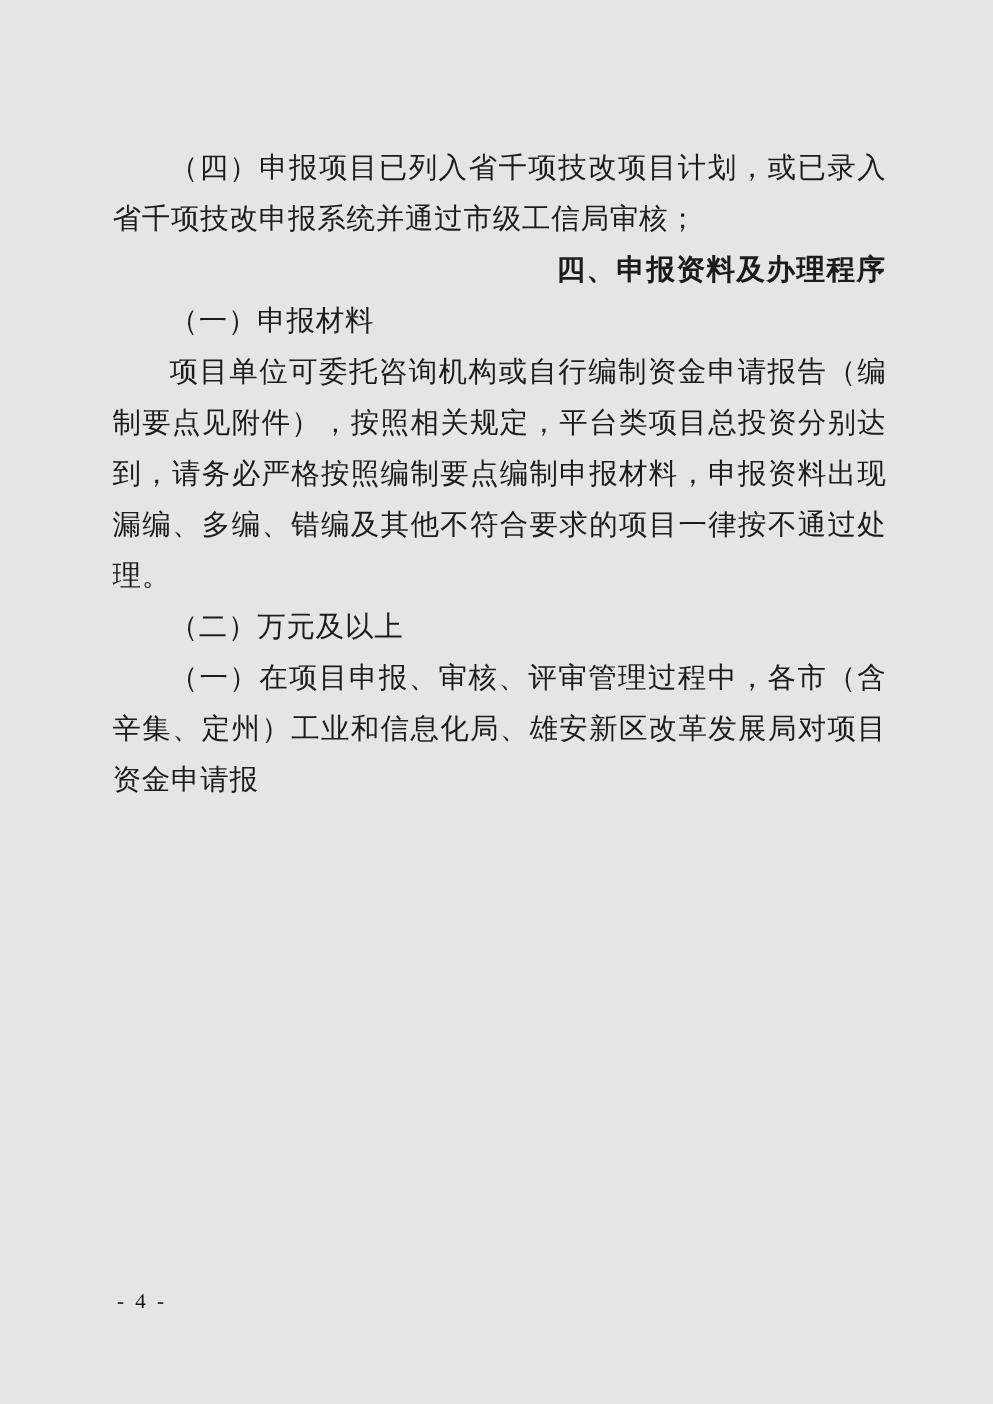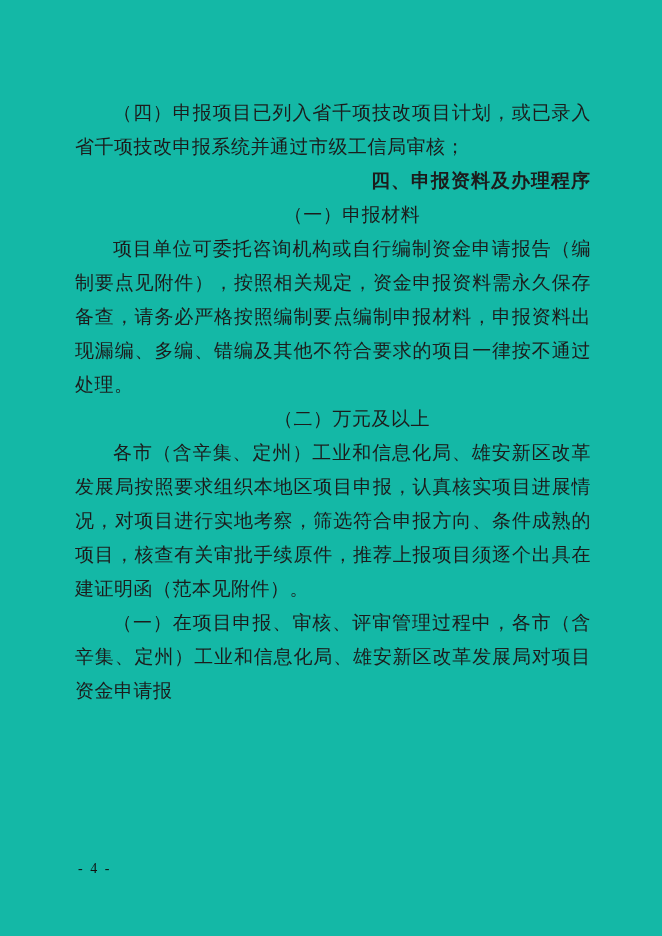--- a/index.html
+++ b/index.html
@@ -4,21 +4,21 @@
 <style>
   html, body {
     margin: 0;
     padding: 0;
     background: #ffffff;
   }
   .page {
     position: relative;
     width: 662px;
     height: 936px;
-    background: #14b8a6;
+    background: #e5e5e5;
     overflow: hidden;
     font-family: "Liberation Serif", "DejaVu Serif", serif;
     color: #1c1c1c;
   }
   .content {
     position: absolute;
     top: 96px;
     left: 75px;
     width: 516px;
   }
@@ -31,40 +31,39 @@
     text-indent: 2em;
     word-break: break-all;
   }
   .heading {
     font-family: "Liberation Sans", "DejaVu Sans", sans-serif;
     font-weight: bold;
     text-align: right;
     letter-spacing: 1px;
   }
   .subheading {
-    text-align: center;
+    text-align: left;
   }
   .page-number {
     position: absolute;
     left: 78px;
     top: 861px;
     font-size: 14px;
     letter-spacing: 2px;
     color: #111111;
     font-family: "Liberation Serif", "DejaVu Serif", serif;
   }
 </style>
 </head>
 <body>
 
 <div class="page">
   <div class="content">
     <p class="para">（四）申报项目已列入省千项技改项目计划，或已录入省千项技改申报系统并通过市级工信局审核；</p>
     <p class="heading">四、申报资料及办理程序</p>
     <p class="subheading">（一）申报材料</p>
-    <p class="para">项目单位可委托咨询机构或自行编制资金申请报告（编制要点见附件），按照相关规定，资金申报资料需永久保存备查，请务必严格按照编制要点编制申报材料，申报资料出现漏编、多编、错编及其他不符合要求的项目一律按不通过处理。</p>
+    <p class="para">项目单位可委托咨询机构或自行编制资金申请报告（编制要点见附件），按照相关规定，平台类项目总投资分别达到，请务必严格按照编制要点编制申报材料，申报资料出现漏编、多编、错编及其他不符合要求的项目一律按不通过处理。</p>
     <p class="subheading">（二）万元及以上</p>
-    <p class="para">各市（含辛集、定州）工业和信息化局、雄安新区改革发展局按照要求组织本地区项目申报，认真核实项目进展情况，对项目进行实地考察，筛选符合申报方向、条件成熟的项目，核查有关审批手续原件，推荐上报项目须逐个出具在建证明函（范本见附件）。</p>
     <p class="para">（一）在项目申报、审核、评审管理过程中，各市（含辛集、定州）工业和信息化局、雄安新区改革发展局对项目资金申请报</p>
   </div>
 
   <div class="page-number">- 4 -</div>
 </div>
 
 </body></html>

